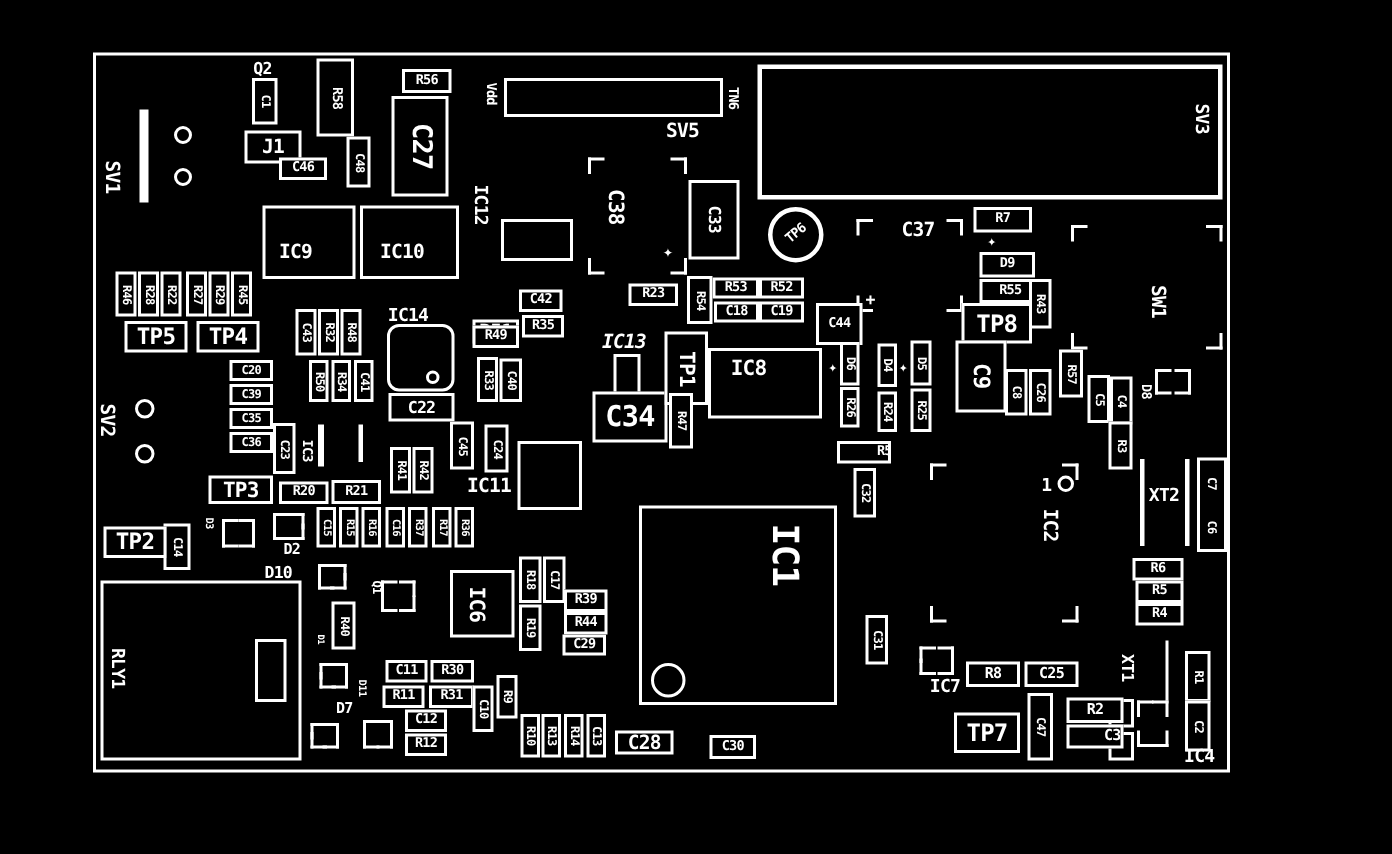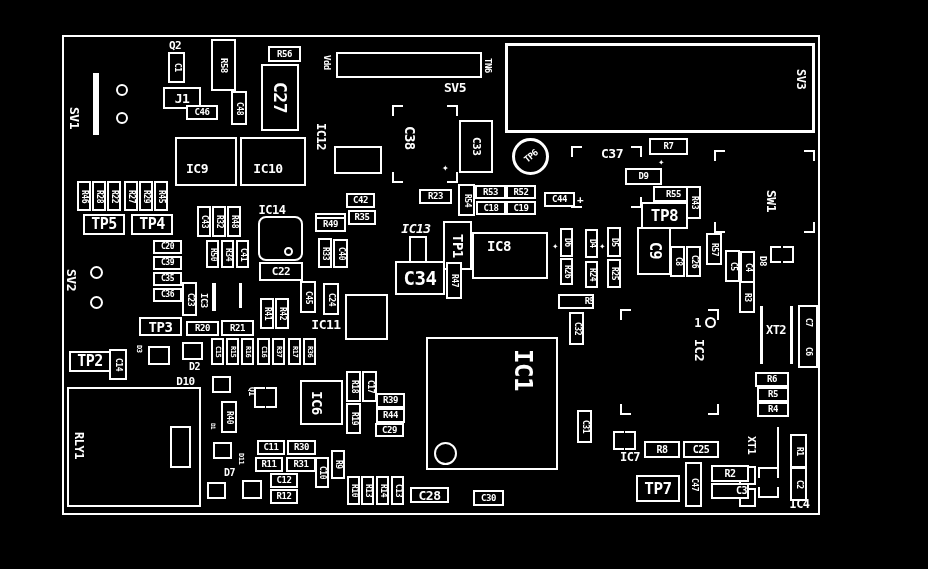--- a/index.html
+++ b/index.html
@@ -59,32 +59,32 @@
     <div class="cmp corners" style="left: 571px; top: 146px; width: 71px; height: 62px;">
       <span class="corner tl"></span>
       <span class="corner tr"></span>
       <span class="corner bl"></span>
       <span class="corner br"></span>
     </div>
     <div class="cmp text" style="left: 591px; top: 146px; width: 42px; height: 15px; font-size: 13px;">C37</div>
     <div class="cmp marker" style="left: 574px; top: 193px; width: 12px; height: 12px; font-size: 11px;">+</div>
     <div class="cmp box" style="left: 649px; top: 138px; width: 39px; height: 17px; font-size: 9px;">R7</div>
     <div class="cmp marker" style="left: 655px; top: 156px; width: 12px; height: 12px; font-size: 10px;">✦</div>
-    <div class="cmp box" style="left: 625px; top: 168px; width: 37px; height: 17px; font-size: 9px;">D9</div>
+    <div class="cmp box" style="left: 653px; top: 168px; width: 37px; height: 17px; font-size: 9px;">D9</div>
     <div class="cmp box" style="left: 653px; top: 186px; width: 41px; height: 16px; font-size: 9px;">R55</div>
     <div class="cmp vbox" style="left: 686px; top: 186px; width: 15px; height: 33px; font-size: 8px;">R43</div>
     <div class="cmp box" style="left: 641px; top: 202px; width: 47px; height: 27px; font-size: 16px;">TP8</div>
     <div class="cmp corners" style="left: 714px; top: 150px; width: 101px; height: 83px;">
       <span class="corner tl"></span>
       <span class="corner tr"></span>
       <span class="corner bl"></span>
       <span class="corner br"></span>
     </div>
     <div class="cmp vtext" style="left: 759px; top: 178px; width: 25px; height: 45px; font-size: 13px;">SW1</div>
-    <div class="cmp box" style="left: 544px; top: 192px; width: 31px; height: 15px; font-size: 9px;">C44</div>
+    <div class="cmp box" style="left: 544px; top: 202px; width: 31px; height: 28px; font-size: 9px;">C44</div>
     <div class="cmp vbox" style="left: 77px; top: 181px; width: 14px; height: 30px; font-size: 8px;">R46</div>
     <div class="cmp vbox" style="left: 92px; top: 181px; width: 14px; height: 30px; font-size: 8px;">R28</div>
     <div class="cmp vbox" style="left: 107px; top: 181px; width: 14px; height: 30px; font-size: 8px;">R22</div>
     <div class="cmp vbox" style="left: 124px; top: 181px; width: 14px; height: 30px; font-size: 8px;">R27</div>
     <div class="cmp vbox" style="left: 139px; top: 181px; width: 14px; height: 30px; font-size: 8px;">R29</div>
     <div class="cmp vbox" style="left: 154px; top: 181px; width: 14px; height: 30px; font-size: 8px;">R45</div>
     <div class="cmp box" style="left: 83px; top: 214px; width: 42px; height: 21px; font-size: 15px;">TP5</div>
     <div class="cmp box" style="left: 131px; top: 214px; width: 42px; height: 21px; font-size: 15px;">TP4</div>
     <div class="cmp outline" style="left: 175px; top: 137px; width: 62px; height: 49px;"></div>
     <div class="cmp text" style="left: 179px; top: 160px; width: 36px; height: 17px; font-size: 13px;">IC9</div>

